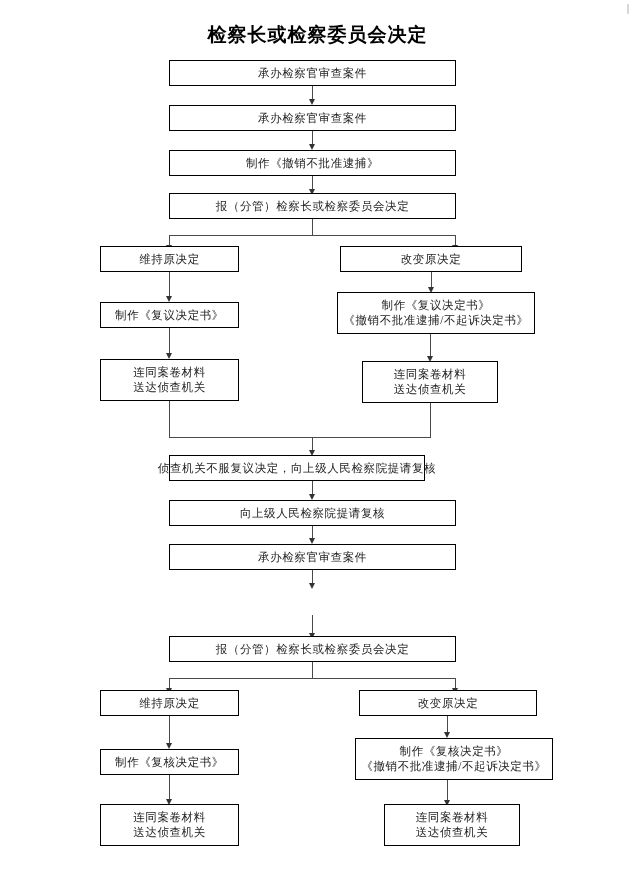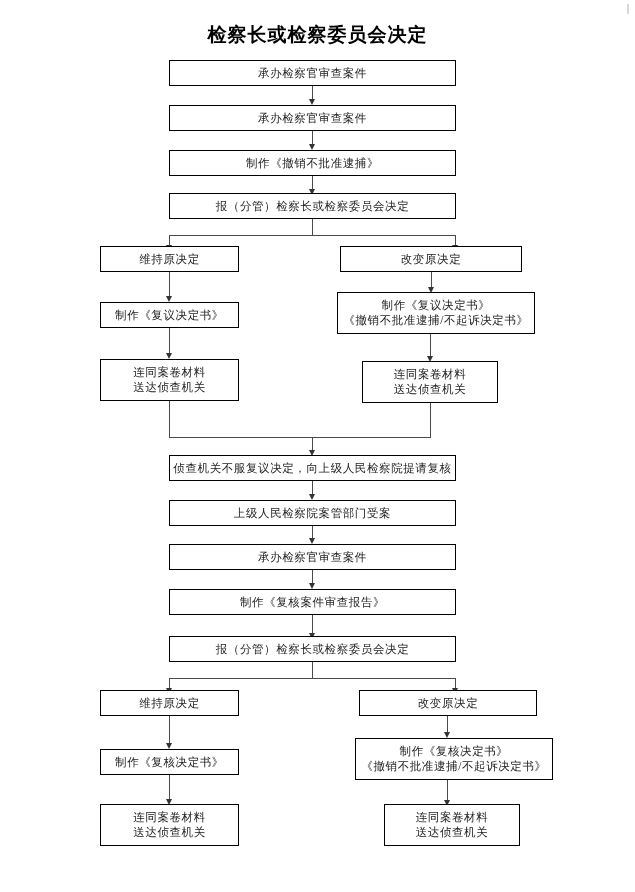--- a/index.html
+++ b/index.html
@@ -153,41 +153,38 @@
     <span class="ln">连同案卷材料</span>
     <span class="ln">送达侦查机关</span>
   </div>
 
   <div class="vline" style="left:169px; top:401px; height:37px;"></div>
   <div class="vline" style="left:430px; top:403px; height:35px;"></div>
   <div class="hline" style="left:169px; top:437px; width:262px;"></div>
   <div class="vline" style="left:312px; top:437px; height:15px;"></div>
   <div class="arrow" style="left:309px; top:450px;"></div>
 
-  <div class="node" style="left:169px; top:455px; width:287px; height:26px;">
+  <div class="node" style="left:169px; top:455px; width:256px; height:26px;">
     <span class="ln">侦查机关不服复议决定，向上级人民检察院提请复核</span>
   </div>
   <div class="vline" style="left:312px; top:481px; height:15px;"></div>
   <div class="arrow" style="left:309px; top:494px;"></div>
 
   <div class="node" style="left:169px; top:500px; width:287px; height:26px;">
-    <span class="ln">上级人民检察院案管部门受案</span>
+    <span class="ln">向上级人民检察院提请复核</span>
   </div>
   <div class="vline" style="left:312px; top:526px; height:14px;"></div>
   <div class="arrow" style="left:309px; top:538px;"></div>
 
   <div class="node" style="left:169px; top:544px; width:287px; height:26px;">
     <span class="ln">承办检察官审查案件</span>
   </div>
   <div class="vline" style="left:312px; top:570px; height:15px;"></div>
   <div class="arrow" style="left:309px; top:583px;"></div>
 
-  <div class="node" style="left:169px; top:589px; width:287px; height:26px;">
-    <span class="ln">制作《复核案件审查报告》</span>
-  </div>
   <div class="vline" style="left:312px; top:615px; height:20px;"></div>
   <div class="arrow" style="left:309px; top:633px;"></div>
 
   <div class="node" style="left:169px; top:636px; width:287px; height:26px;">
     <span class="ln">报（分管）检察长或检察委员会决定</span>
   </div>
 
   <div class="vline" style="left:312px; top:662px; height:17px;"></div>
   <div class="hline" style="left:169px; top:678px; width:287px;"></div>
   <div class="vline" style="left:169px; top:678px; height:12px;"></div>

